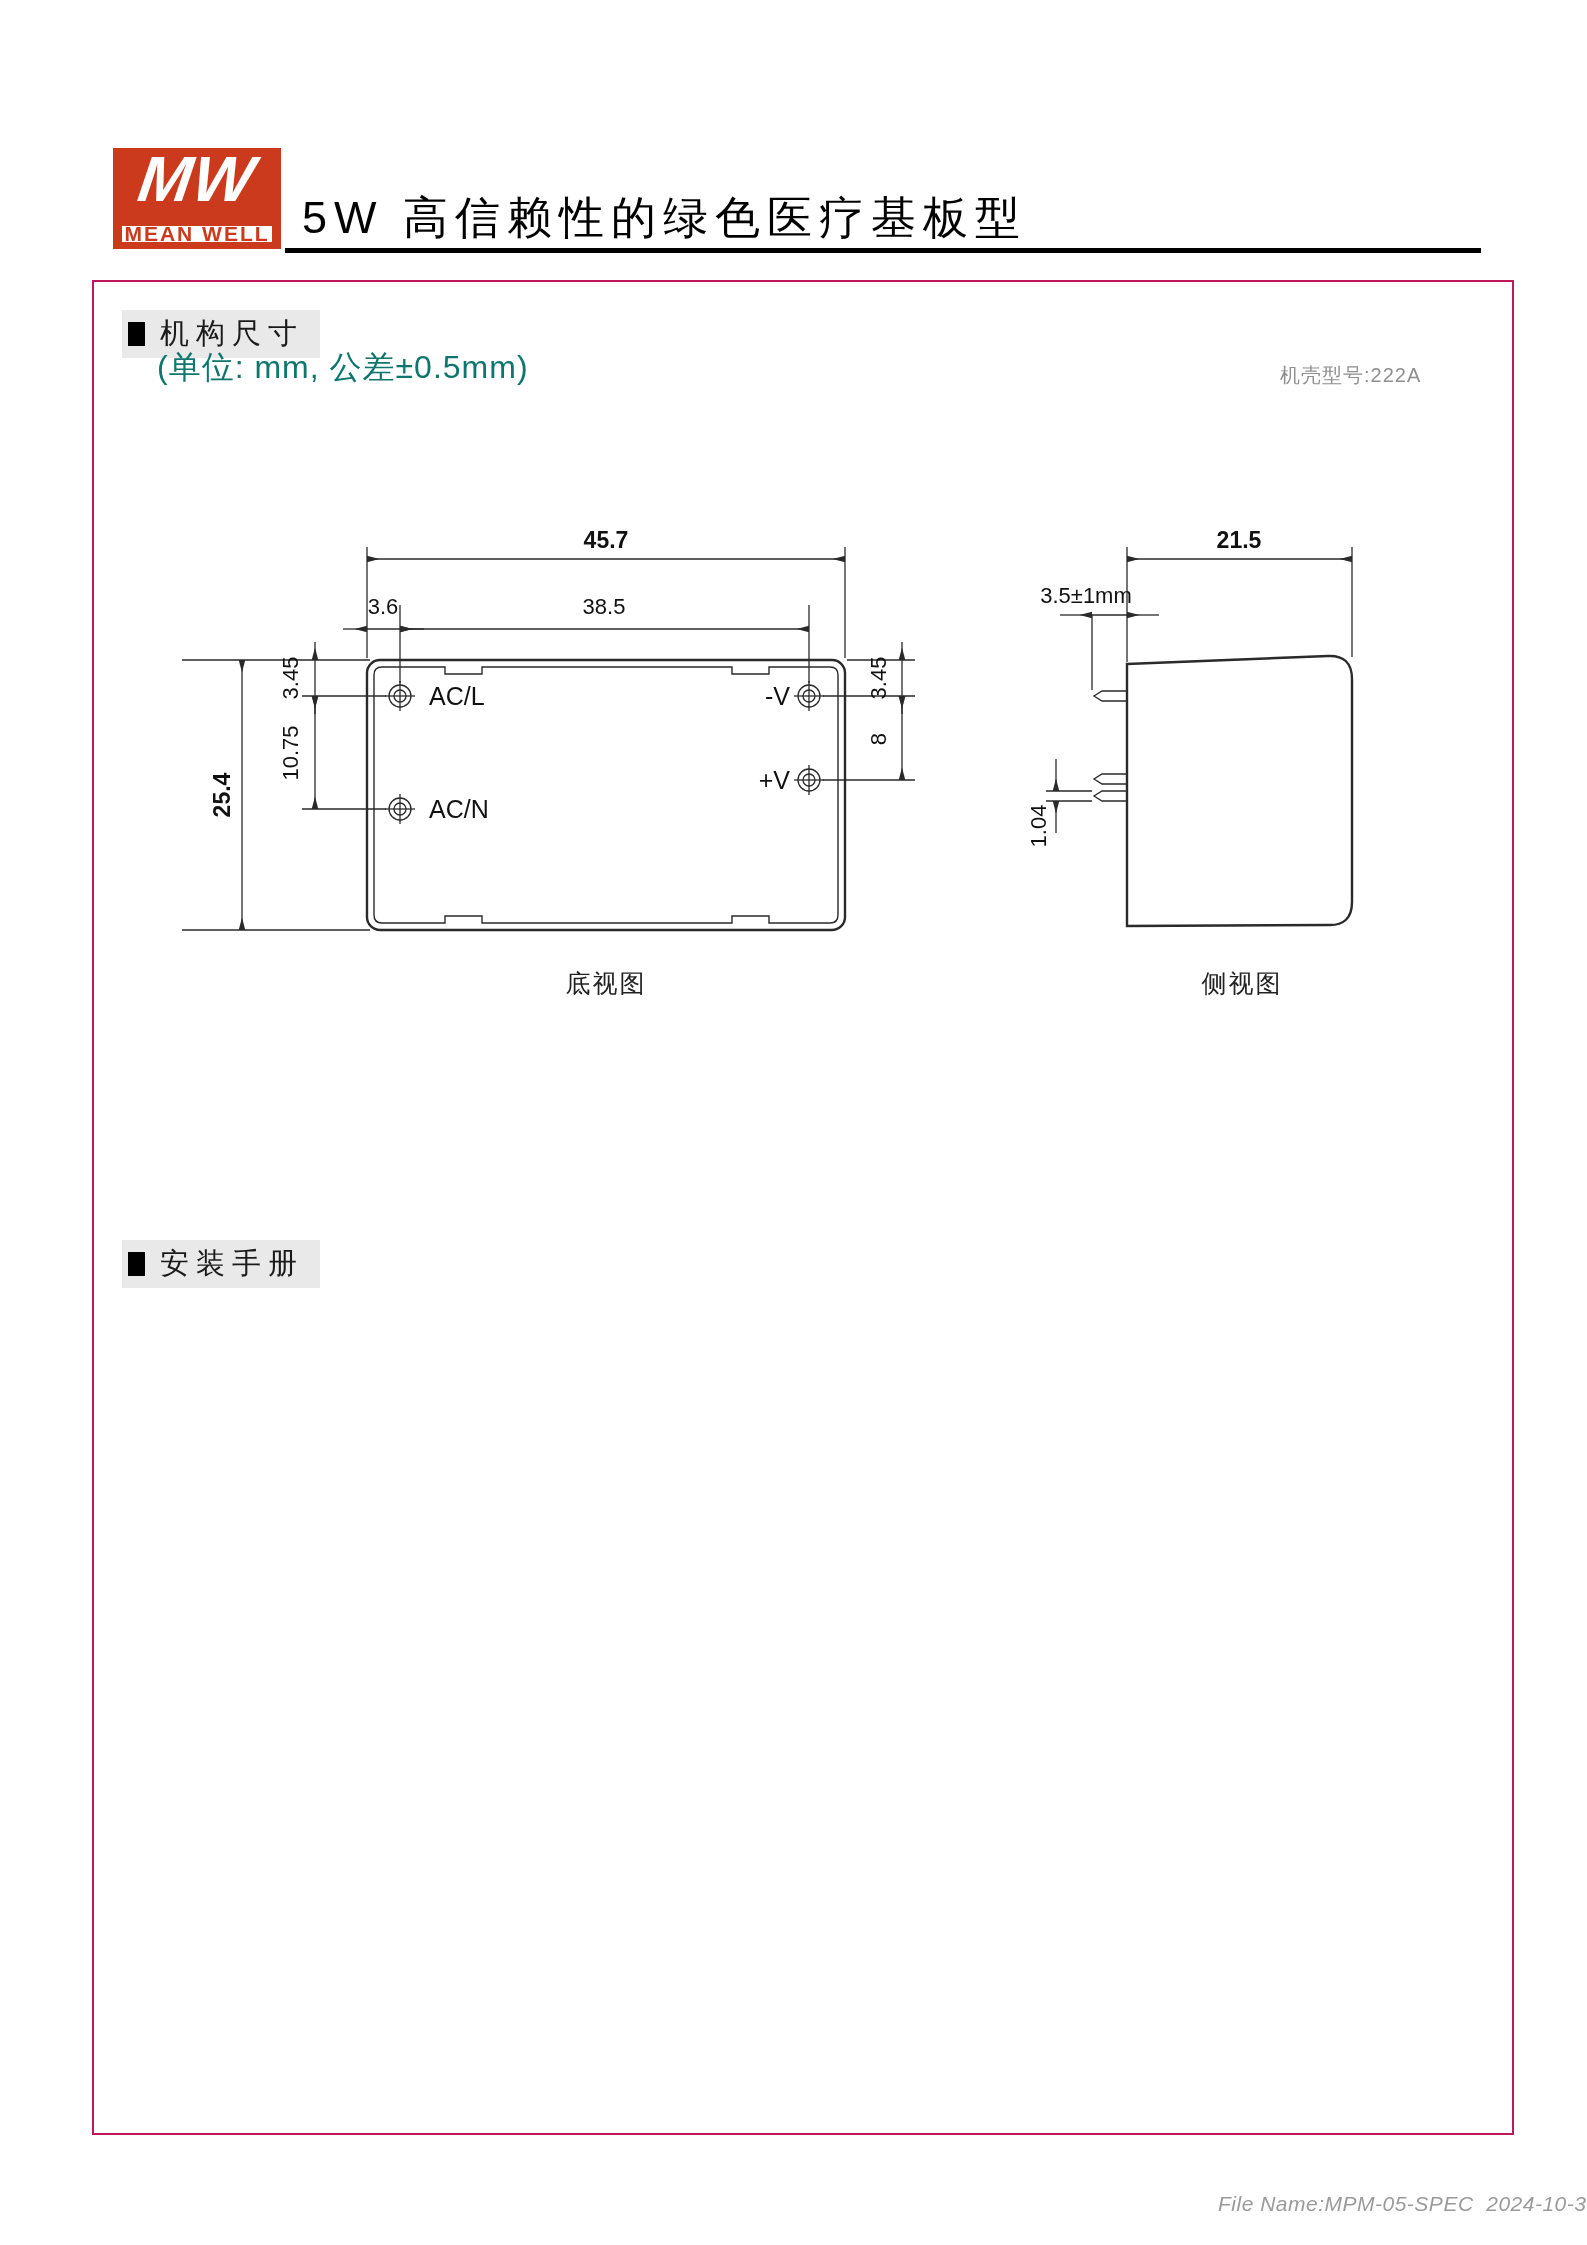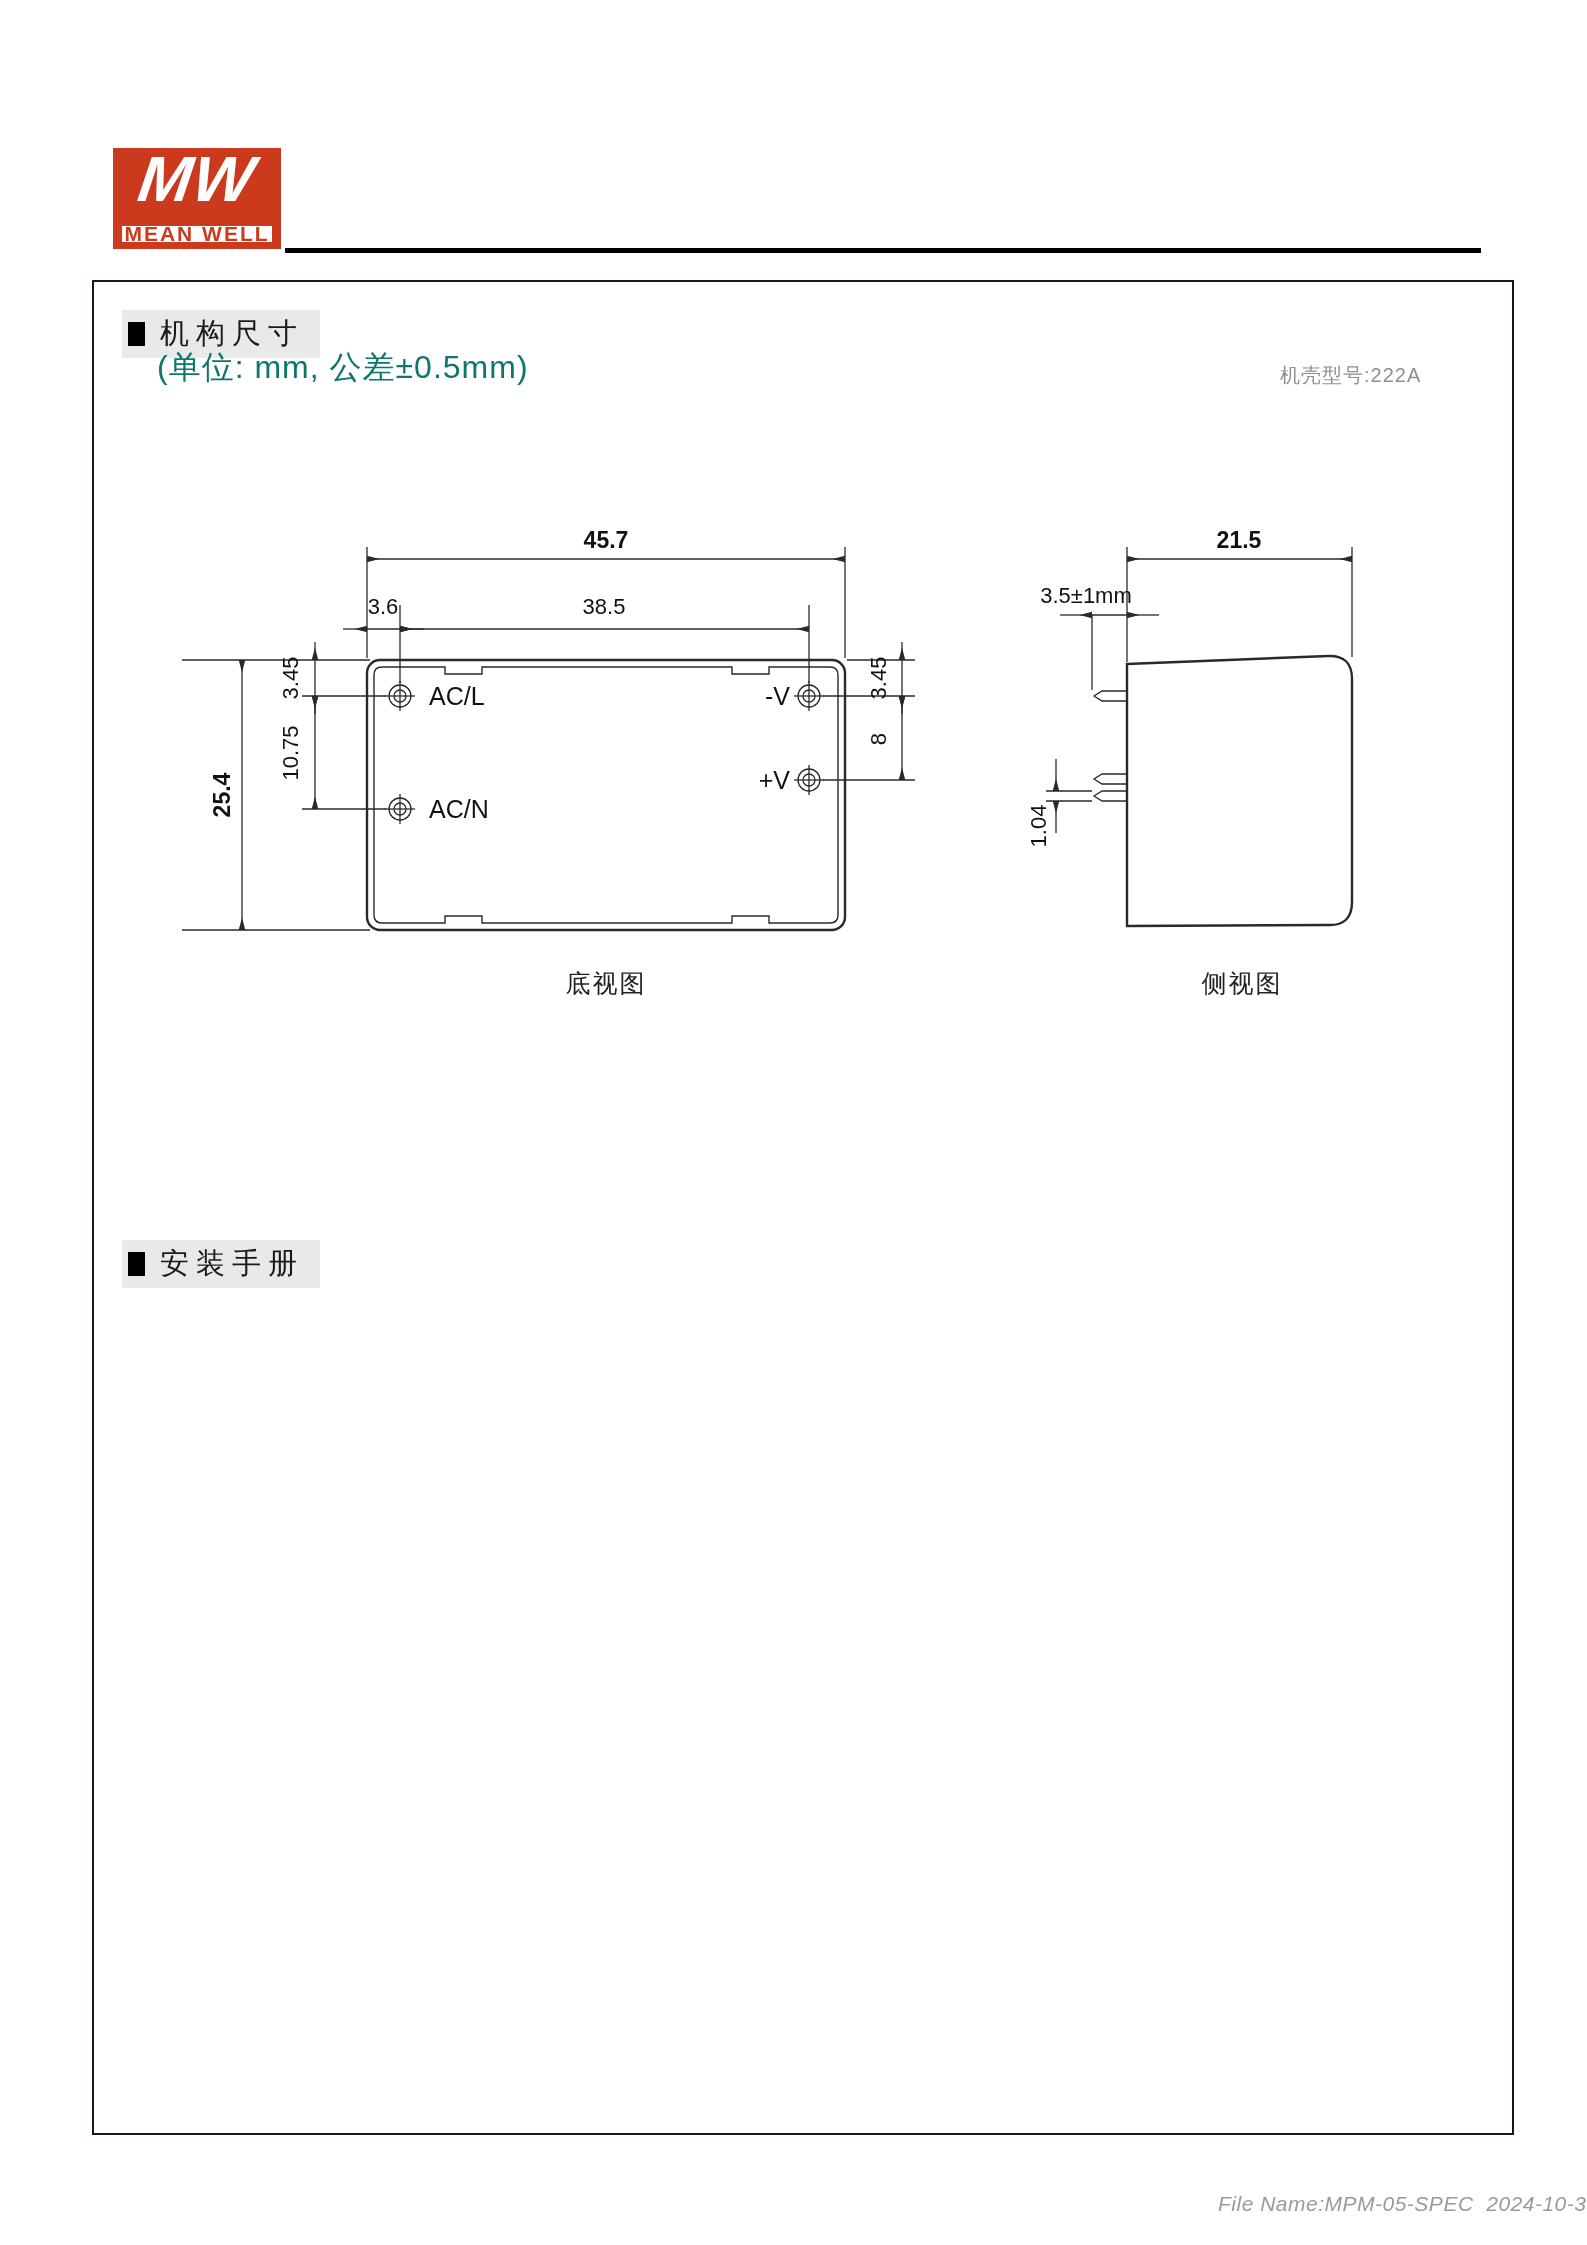--- a/index.html
+++ b/index.html
@@ -15,21 +15,21 @@
            display:flex;align-items:center;justify-content:center;}
   .logo-brand-strip span{color:#cc3a1e;font-weight:bold;font-size:21px;letter-spacing:2px;}
   .title{position:absolute;left:302px;top:188px;margin:0;font-size:45px;font-weight:500;
          letter-spacing:7px;color:#000;white-space:nowrap;}
   .series{position:absolute;top:190px;right:105px;font-size:44px;font-weight:bold;
           letter-spacing:3px;color:#000;white-space:nowrap;}
   .title-rule{position:absolute;left:285px;top:248px;width:1196px;height:5px;background:#000;}
 
   
   .content-box{position:absolute;left:92px;top:280px;width:1418px;height:1851px;
-               border:2px solid #0f172a;background:#fff;}
+               border:2px solid #be185d;background:#fff;}
 
   .sec-head{position:absolute;display:inline-flex;align-items:center;background:#e9e9e9;
             padding:4px 16px 4px 6px;font-size:29px;letter-spacing:7px;color:#1a1a1a;}
   .sec-mech{left:28px;top:28px;}
   .sec-manual{left:28px;top:958px;}
   .bullet{display:inline-block;width:17px;height:24px;background:#000;margin-right:15px;flex:0 0 auto;}
 
   .units-note{position:absolute;left:63px;top:64px;font-size:32px;color:#0f766e;letter-spacing:1px;}
   .case-note{position:absolute;left:1186px;top:80px;font-size:20px;color:#8f8f8f;letter-spacing:1px;}
   .manual-note{position:absolute;left:66px;top:1020px;font-size:26px;color:#111;letter-spacing:1px;}
@@ -52,20 +52,21 @@
 <body>
 
 <div class="page">
 
   <div class="logo">
     <div class="logo-mw">MW</div>
     <div class="logo-brand-strip">
       <span>MEAN WELL</span>
     </div>
   </div>
+  <h1 class="title">5W 高信赖性的绿色医疗基板型</h1>
   <div class="title-rule"></div>
 
   <div class="content-box">
 
     <div class="sec-head sec-mech">
       <span class="bullet"></span>
       <span>机构尺寸</span>
     </div>
     <div class="units-note">(单位: mm, 公差±0.5mm)</div>
     <div class="case-note">机壳型号:222A</div>

